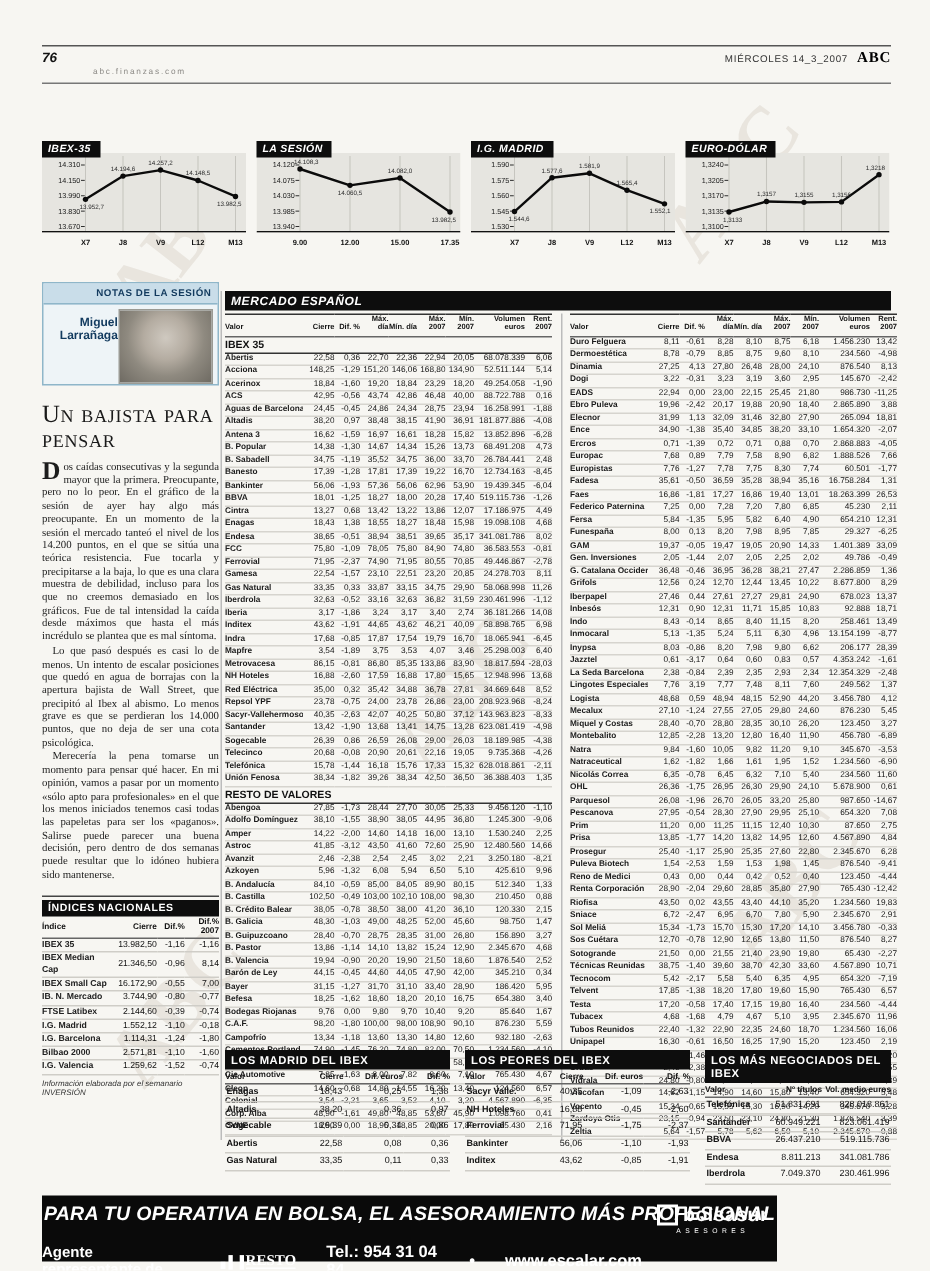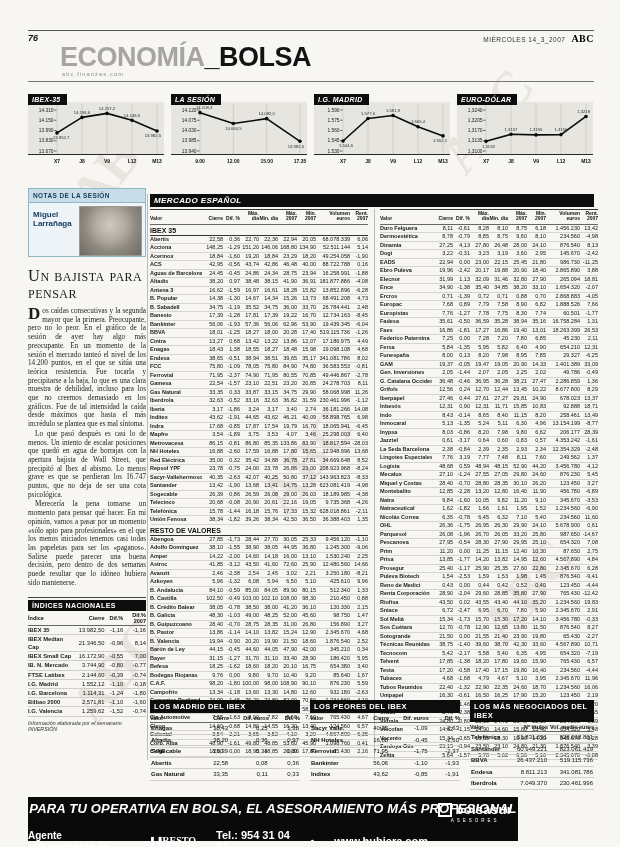--- a/index.html
+++ b/index.html
@@ -17,21 +17,21 @@
   .bigtitle .blk{color:#141414;}
   .urlline{margin-left:34px;font-size:5.5px;color:#8c8a86;letter-spacing:1.2px;margin-top:1px;}
   .hdr-bottom{border-bottom:1px solid #777;margin-top:4px;}
   
   .charts{position:absolute;left:28px;top:94px;width:566px;display:flex;gap:7px;z-index:6;}
   .chart-panel{position:relative;width:136px;}
   .chart-title{position:absolute;top:0;left:0;background:#0d0d0d;color:#fff;font-size:7px;font-weight:bold;font-style:italic;padding:2px 6px 2px 4px;letter-spacing:.3px;z-index:2;}
   .chart-panel svg{display:block;margin-top:8px;}
   
   .leftcol{position:absolute;left:28px;top:188px;width:118px;z-index:6;}
-  .notes-box{border:1px solid #8fb6c9;background:#eef4f7;}
+  .notes-box{border:1px solid #8fb6c9;background:#eef4f7;text-align:right;}
   .notes-kicker{background:#c9dde9;color:#123a5e;font-weight:bold;font-size:6.5px;letter-spacing:.4px;padding:3px 4px;border-bottom:1px solid #8fb6c9;}
   .notes-body{display:flex;padding:3px 3px 0 4px;}
   .notes-author{font-size:8px;font-weight:bold;color:#123a5e;line-height:9px;padding-top:4px;width:46px;}
   .notes-photo{width:62px;height:48px;background:radial-gradient(circle at 50% 38%,#cfc9c0 0%,#b4aca1 34%,#8f8a80 60%,#6e6a62 100%);border:1px solid #9a9a94;}
   .headline{font-family:"Liberation Serif",serif;font-variant:small-caps;font-size:16.5px;line-height:17px;letter-spacing:.5px;margin:10px 0 6px 0;color:#1a1a1a;}
   .article p{font-family:"Liberation Serif",serif;font-size:7.2px;line-height:8.7px;text-align:justify;margin:0;color:#1c1c1c;}
   .article p+p{text-indent:7px;margin-top:1px;}
   .article p.dropcap::first-letter{font-size:17px;font-weight:bold;float:left;line-height:14px;padding-right:2px;}
   .idx-wrap{margin-top:9px;border-top:1px solid #444;padding-top:2px;}
   .bar-title{background:#0d0d0d;color:#fff;font-weight:bold;font-size:7px;letter-spacing:.4px;padding:2px 4px;}
@@ -87,23 +87,20 @@
   <div class="wm" style="left:60px;top:640px;">ABC</div>
   <div class="wm" style="left:470px;top:560px;">ABC</div>
 
   <div class="hdr">
     <div class="hdr-row">
       <span class="pageno">76</span>
       <span class="dateline">
         <span>MIÉRCOLES 14_3_2007</span>
         <b>ABC</b>
       </span>
-    </div>
-    <div class="bigtitle">
-      <span class="gray">ECONOMÍA</span><span class="blk">_BOLSA</span>
     </div>
     <div class="urlline">abc.finanzas.com</div>
     <div class="hdr-bottom"></div>
   </div>
 
   <div class="charts">
     <div class="chart-panel">
         <div class="chart-title">IBEX-35</div>
         <svg width="136" height="66" viewBox="0 0 136 66">
           <rect x="0" y="0" width="136" height="52" fill="#e6e5e0"></rect>
@@ -257,21 +254,21 @@
     <div class="notes-box">
       <div class="notes-kicker">NOTAS DE LA SESIÓN</div>
       <div class="notes-body">
         <div class="notes-author">Miguel Larrañaga</div>
         <div class="notes-photo"></div>
       </div>
     </div>
     <div class="headline">Un bajista para pensar</div>
     <div class="article">
       <p class="dropcap">Dos caídas consecutivas y la segunda mayor que la primera. Preocupante, pero no lo peor. En el gráfico de la sesión de ayer hay algo más preocupante. En un momento de la sesión el mercado tanteó el nivel de los 14.200 puntos, en el que se sitúa una teórica resistencia. Fue tocarla y precipitarse a la baja, lo que es una clara muestra de debilidad, incluso para los que no creemos demasiado en los gráficos. Fue de tal intensidad la caída desde máximos que hasta el más incrédulo se plantea que es mal síntoma.</p>
-      <p>Lo que pasó después es casi lo de menos. Un intento de escalar posiciones que quedó en agua de borrajas con la apertura bajista de Wall Street, que precipitó al Ibex al abismo. Lo menos grave es que se perdieran los 16.747 puntos, que no deja de ser una cota psicológica.</p>
+      <p>Lo que pasó después es casi lo de menos. Un intento de escalar posiciones que quedó en agua de borrajas con la apertura bajista de Wall Street, que precipitó al Ibex al abismo. Lo menos grave es que se perdieran los 14.000 puntos, que no deja de ser una cota psicológica.</p>
       <p>Merecería la pena tomarse un momento para pensar qué hacer. En mi opinión, vamos a pasar por un momento «sólo apto para profesionales» en el que los menos iniciados tenemos casi todas las papeletas para ser los «paganos». Salirse puede parecer una buena decisión, pero dentro de dos semanas puede resultar que lo idóneo hubiera sido mantenerse.</p>
     </div>
     <div class="idx-wrap">
       <div class="bar-title">ÍNDICES NACIONALES</div>
       <table class="idx-table">
         <colgroup>
             <col style="width:44px">
             <col style="width:30px">
             <col style="width:18px">
             <col style="width:22px">
@@ -1946,21 +1943,21 @@
   <div class="ad">
     <div class="ad-line1">PARA TU OPERATIVA EN BOLSA, EL ASESORAMIENTO MÁS PROFESIONAL</div>
     <div class="ad-line2">
       <span class="ad-pre">Agente representante de</span>
       <span class="fibanc">
         <span class="bars">▖▌▐</span>
         <span class="fname">RESTO</span>
       </span>
       <span class="ad-tel">Tel.: 954 31 04 84</span>
       <span class="ad-tel">•</span>
-      <span class="ad-web">www.hubiera.com</span>
+      <span class="ad-web">www.escalar.com</span>
     </div>
     <div class="ad-logo">
       <span class="lg">
           <span class="sq"></span>
           <span>bolsasur</span>
         </span>
       <div class="sub">ASESORES</div>
     </div>
   </div>
 

